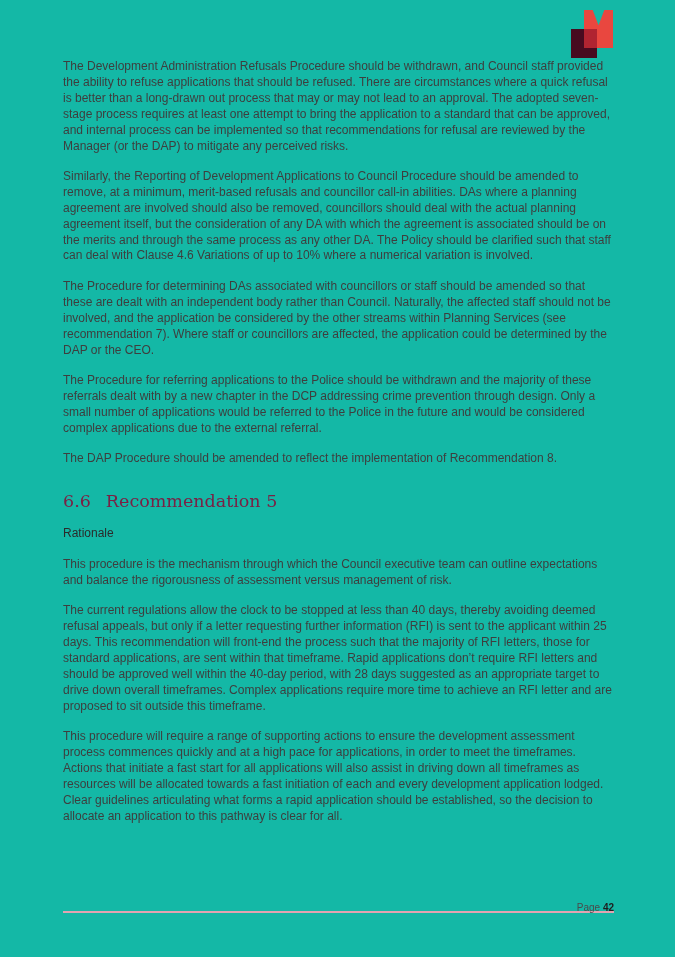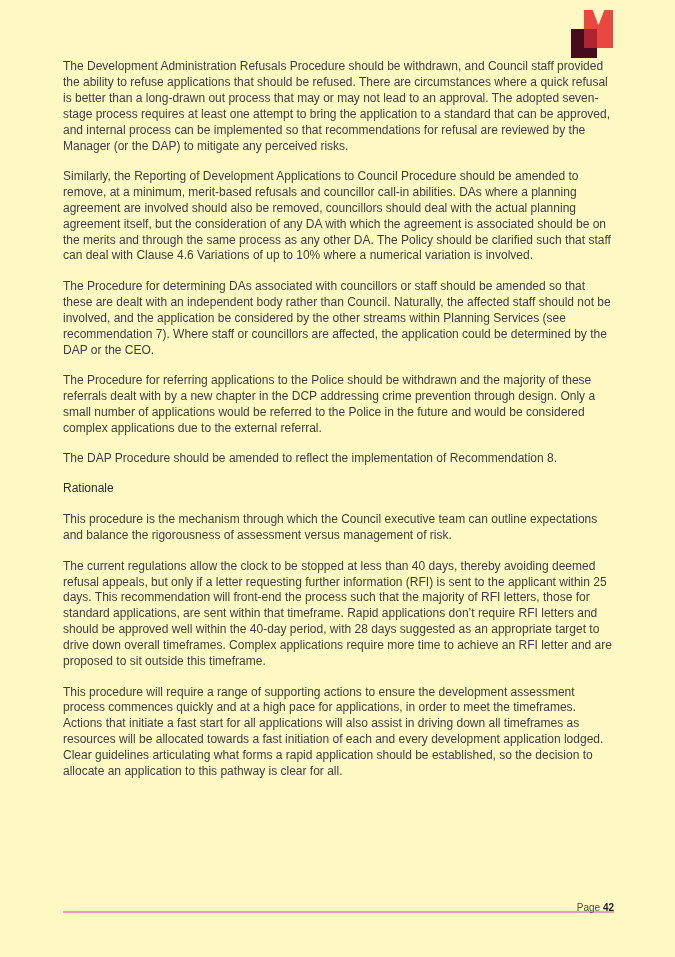--- a/index.html
+++ b/index.html
@@ -1,20 +1,20 @@
 <!DOCTYPE html>
 <html><head>
 <meta charset="utf-8">
 <style>
   html, body { margin: 0; padding: 0; background: #ffffff; }
   .page {
     position: relative;
     width: 675px;
     height: 957px;
-    background: #fef9c3;
+    background: #14b8a6;
     font-family: "Liberation Sans", sans-serif;
     color: #3E3E3E;
     overflow: hidden;
   }
   
   .logo-m {
     position: absolute; left: 584px; top: 10px;
     width: 29px; height: 38px; background: #E9473F;
     clip-path: polygon(0 0, 30% 0, 50% 40%, 70% 0, 100% 0, 100% 100%, 0 100%);
   }
@@ -61,20 +61,23 @@
   <div class="logo-dark"></div>
   <div class="logo-overlap"></div>
 
   <div class="content">
     <p>The Development Administration Refusals Procedure should be withdrawn, and Council staff provided the ability to refuse applications that should be refused. There are circumstances where a quick refusal is better than a long-drawn out process that may or may not lead to an approval. The adopted seven-stage process requires at least one attempt to bring the application to a standard that can be approved, and internal process can be implemented so that recommendations for refusal are reviewed by the Manager (or the DAP) to mitigate any perceived risks.</p>
     <p>Similarly, the Reporting of Development Applications to Council Procedure should be amended to remove, at a minimum, merit-based refusals and councillor call-in abilities. DAs where a planning agreement are involved should also be removed, councillors should deal with the actual planning agreement itself, but the consideration of any DA with which the agreement is associated should be on the merits and through the same process as any other DA. The Policy should be clarified such that staff can deal with Clause 4.6 Variations of up to 10% where a numerical variation is involved.</p>
     <p>The Procedure for determining DAs associated with councillors or staff should be amended so that these are dealt with an independent body rather than Council. Naturally, the affected staff should not be involved, and the application be considered by the other streams within Planning Services (see recommendation 7). Where staff or councillors are affected, the application could be determined by the DAP or the CEO.</p>
     <p>The Procedure for referring applications to the Police should be withdrawn and the majority of these referrals dealt with by a new chapter in the DCP addressing crime prevention through design. Only a small number of applications would be referred to the Police in the future and would be considered complex applications due to the external referral.</p>
     <p>The DAP Procedure should be amended to reflect the implementation of Recommendation 8.</p>
 
+    <h2 class="section-heading">
+      <span class="section-number">6.6</span><span>Recommendation 5</span>
+    </h2>
 
 
     <p class="rationale-label">Rationale</p>
 
     <p>This procedure is the mechanism through which the Council executive team can outline expectations and balance the rigorousness of assessment versus management of risk.</p>
     <p>The current regulations allow the clock to be stopped at less than 40 days, thereby avoiding deemed refusal appeals, but only if a letter requesting further information (RFI) is sent to the applicant within 25 days. This recommendation will front-end the process such that the majority of RFI letters, those for standard applications, are sent within that timeframe. Rapid applications don’t require RFI letters and should be approved well within the 40-day period, with 28 days suggested as an appropriate target to drive down overall timeframes. Complex applications require more time to achieve an RFI letter and are proposed to sit outside this timeframe.</p>
     <p>This procedure will require a range of supporting actions to ensure the development assessment process commences quickly and at a high pace for applications, in order to meet the timeframes. Actions that initiate a fast start for all applications will also assist in driving down all timeframes as resources will be allocated towards a fast initiation of each and every development application lodged. Clear guidelines articulating what forms a rapid application should be established, so the decision to allocate an application to this pathway is clear for all.</p>
   </div>
 
   <div class="footer-line"></div>

